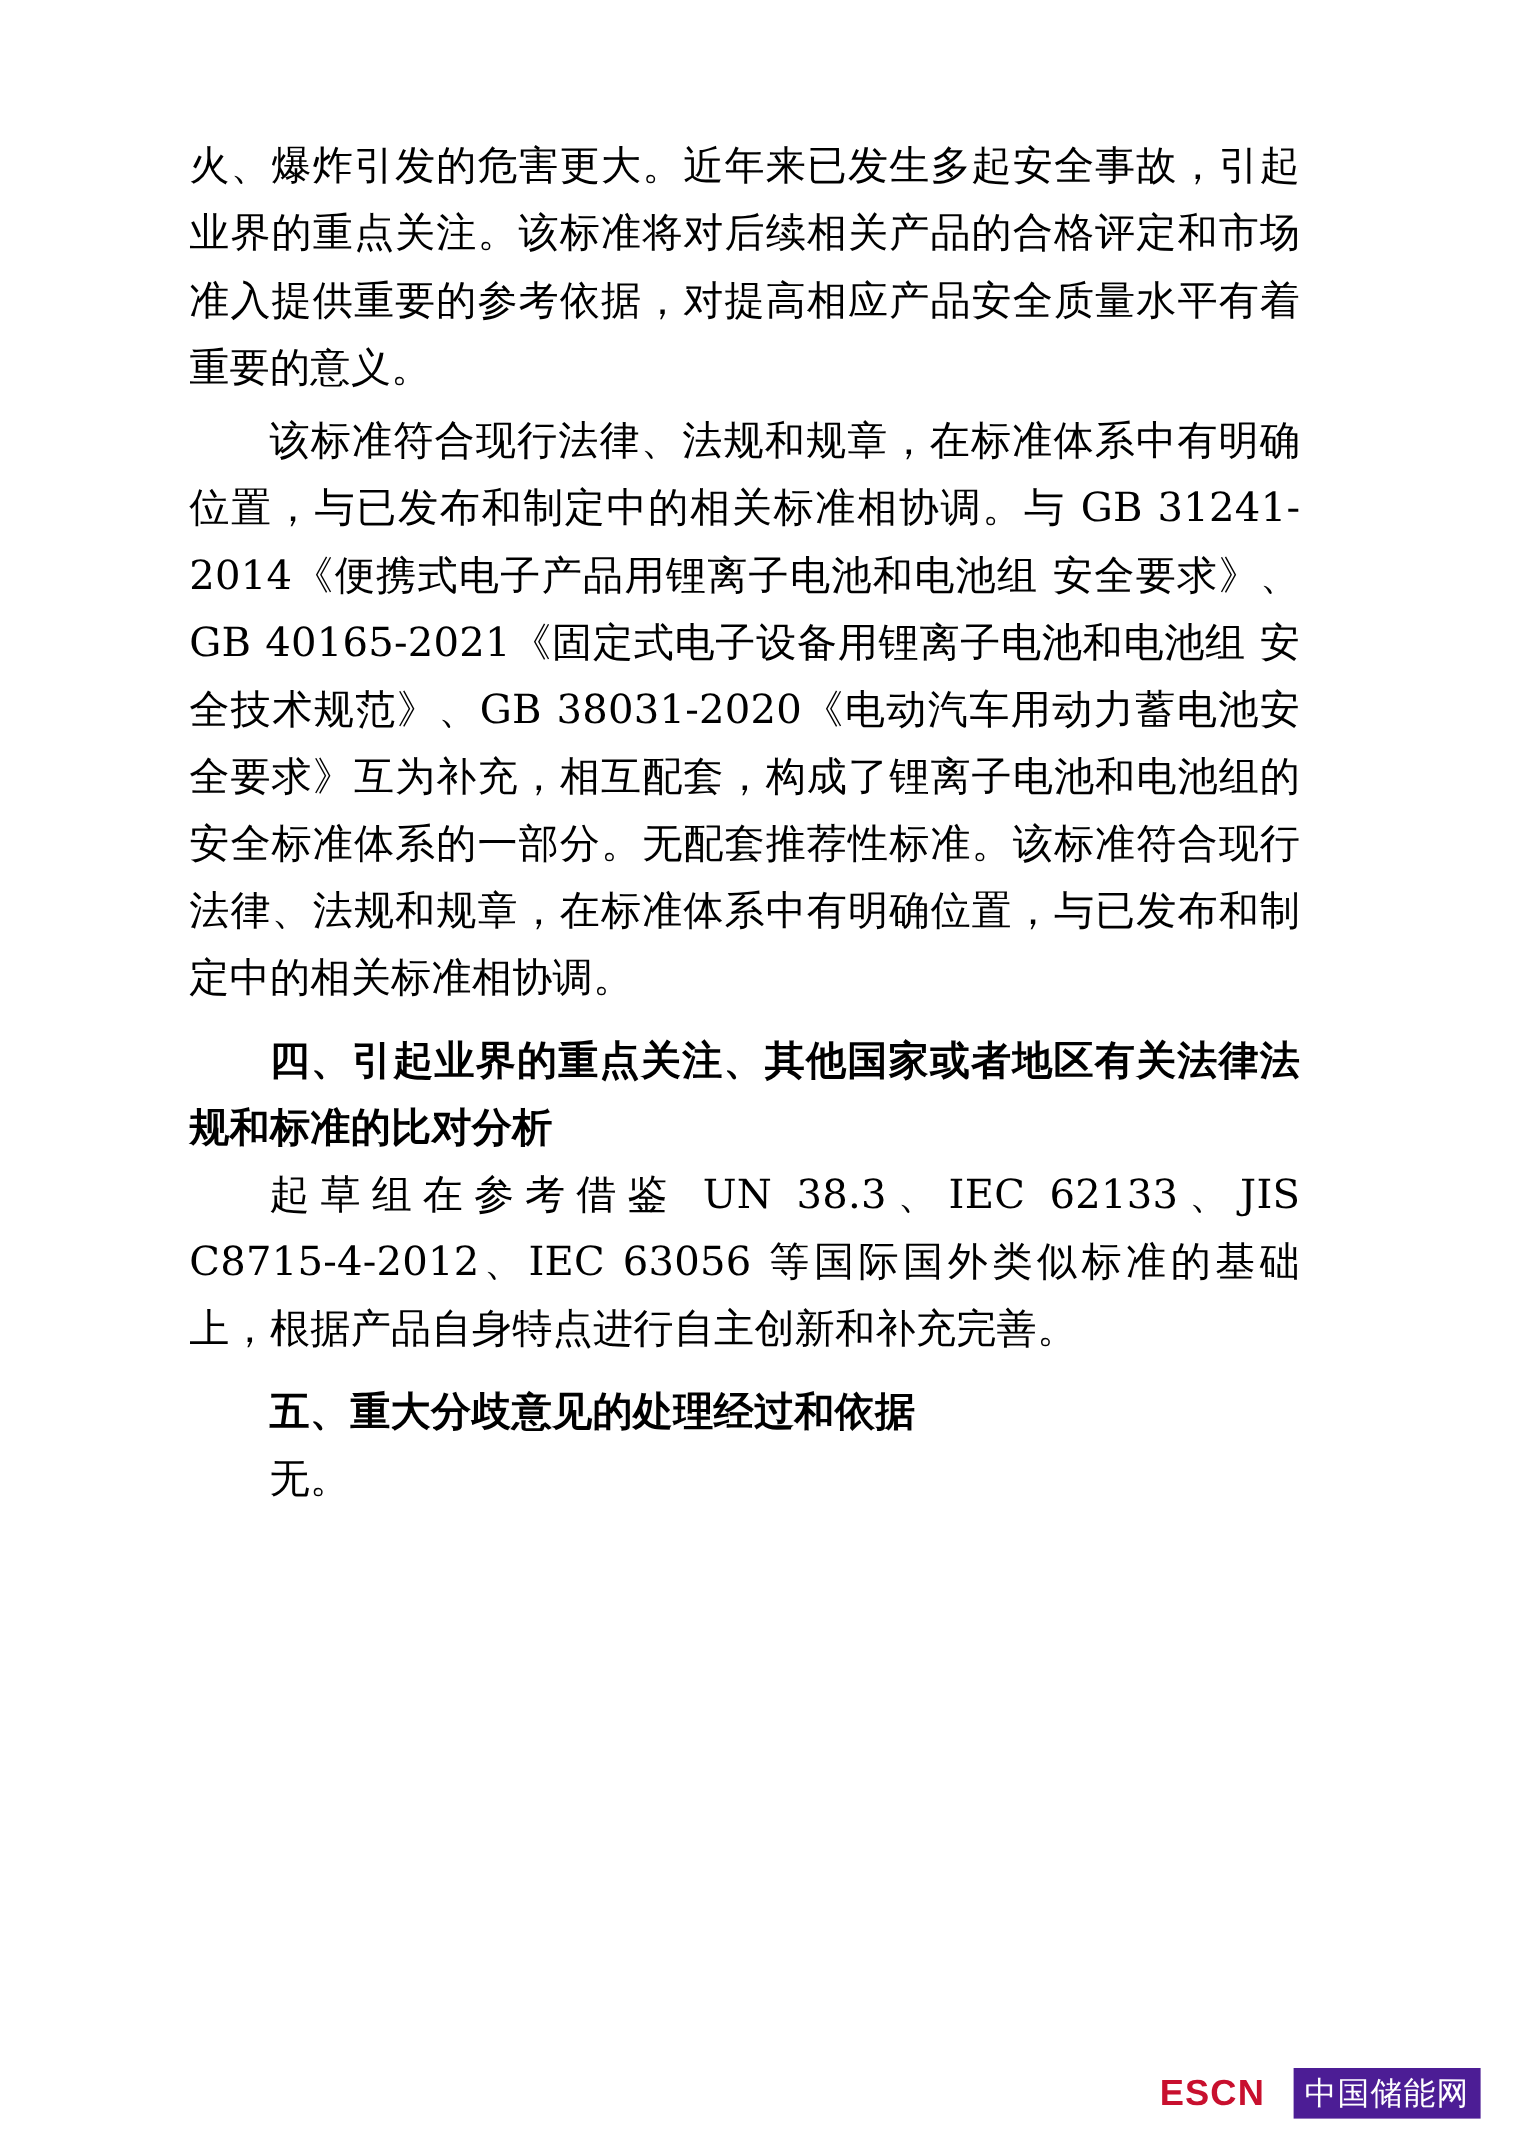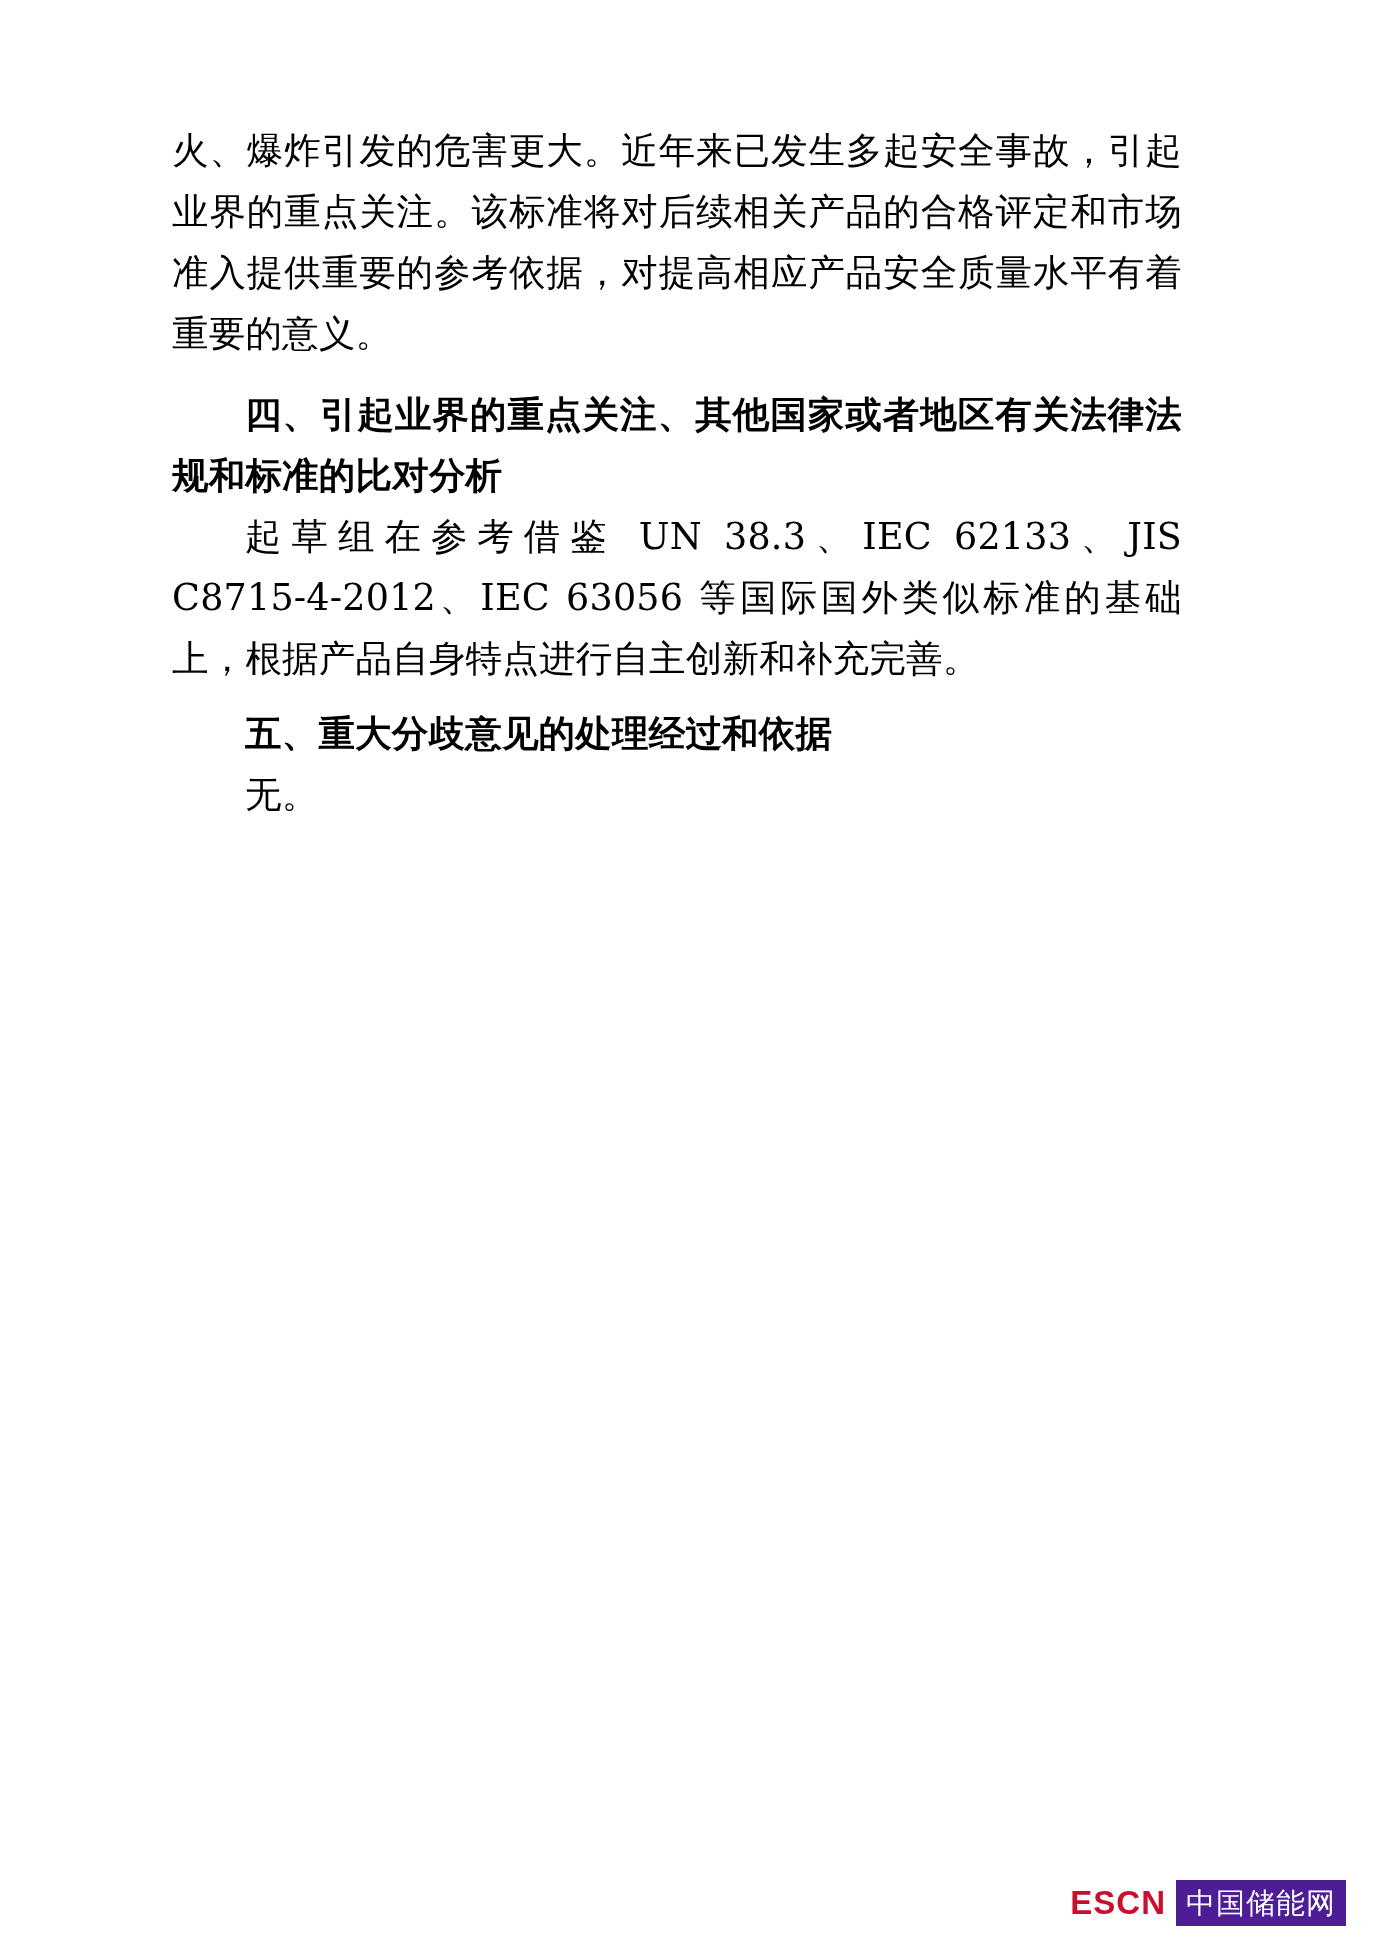--- a/index.html
+++ b/index.html
@@ -61,21 +61,21 @@
     align-items: stretch;
     height: 46px;
     font-family: "Liberation Sans", sans-serif;
   }
   .wm-escn {
     color: #c8102e;
     font-weight: bold;
     font-size: 33px;
     line-height: 46px;
     letter-spacing: 1px;
-    padding-right: 10px;
+    padding-right: 26px;
     display: flex;
     align-items: center;
   }
   .wm-cn {
     background: #4c1d95;
     color: #ffffff;
     font-size: 29px;
     line-height: 46px;
     padding: 0 10px;
     display: flex;
@@ -89,20 +89,21 @@
 
 <div class="page">
 
   <div class="content">
 
     <p class="plain blk">火、爆炸引发的危害更大。近年来已发生多起安全事故，引起业界的重点关注。该标准将对后续相关产品的合格评定和市场准入提供重要的参考依据，对提高相应产品安全质量水平有着重要的意义。</p>
 
     <div class="gap-small"></div>
 
 
+    <p class="indent blk">该标准符合现行法律、法规和规章，在标准体系中有明确位置，与已发布和制定中的相关标准相协调。与 GB 31241-2014《便携式电子产品用锂离子电池和电池组 安全要求》、GB 40165-2021《固定式电子设备用锂离子电池和电池组 安全技术规范》、GB 38031-2020《电动汽车用动力蓄电池安全要求》互为补充，相互配套，构成了锂离子电池和电池组的安全标准体系的一部分。无配套推荐性标准。该标准符合现行法律、法规和规章，在标准体系中有明确位置，与已发布和制定中的相关标准相协调。</p>
 
     <div class="gap-med"></div>
 
     <p class="heading blk">四、引起业界的重点关注、其他国家或者地区有关法律法规和标准的比对分析</p>
 
     <p class="indent blk">起草组在参考借鉴 UN 38.3、IEC 62133、JIS C8715-4-2012、IEC 63056 等国际国外类似标准的基础上，根据产品自身特点进行自主创新和补充完善。</p>
 
     <div class="gap-med"></div>
 
     <p class="heading blk">五、重大分歧意见的处理经过和依据</p>

